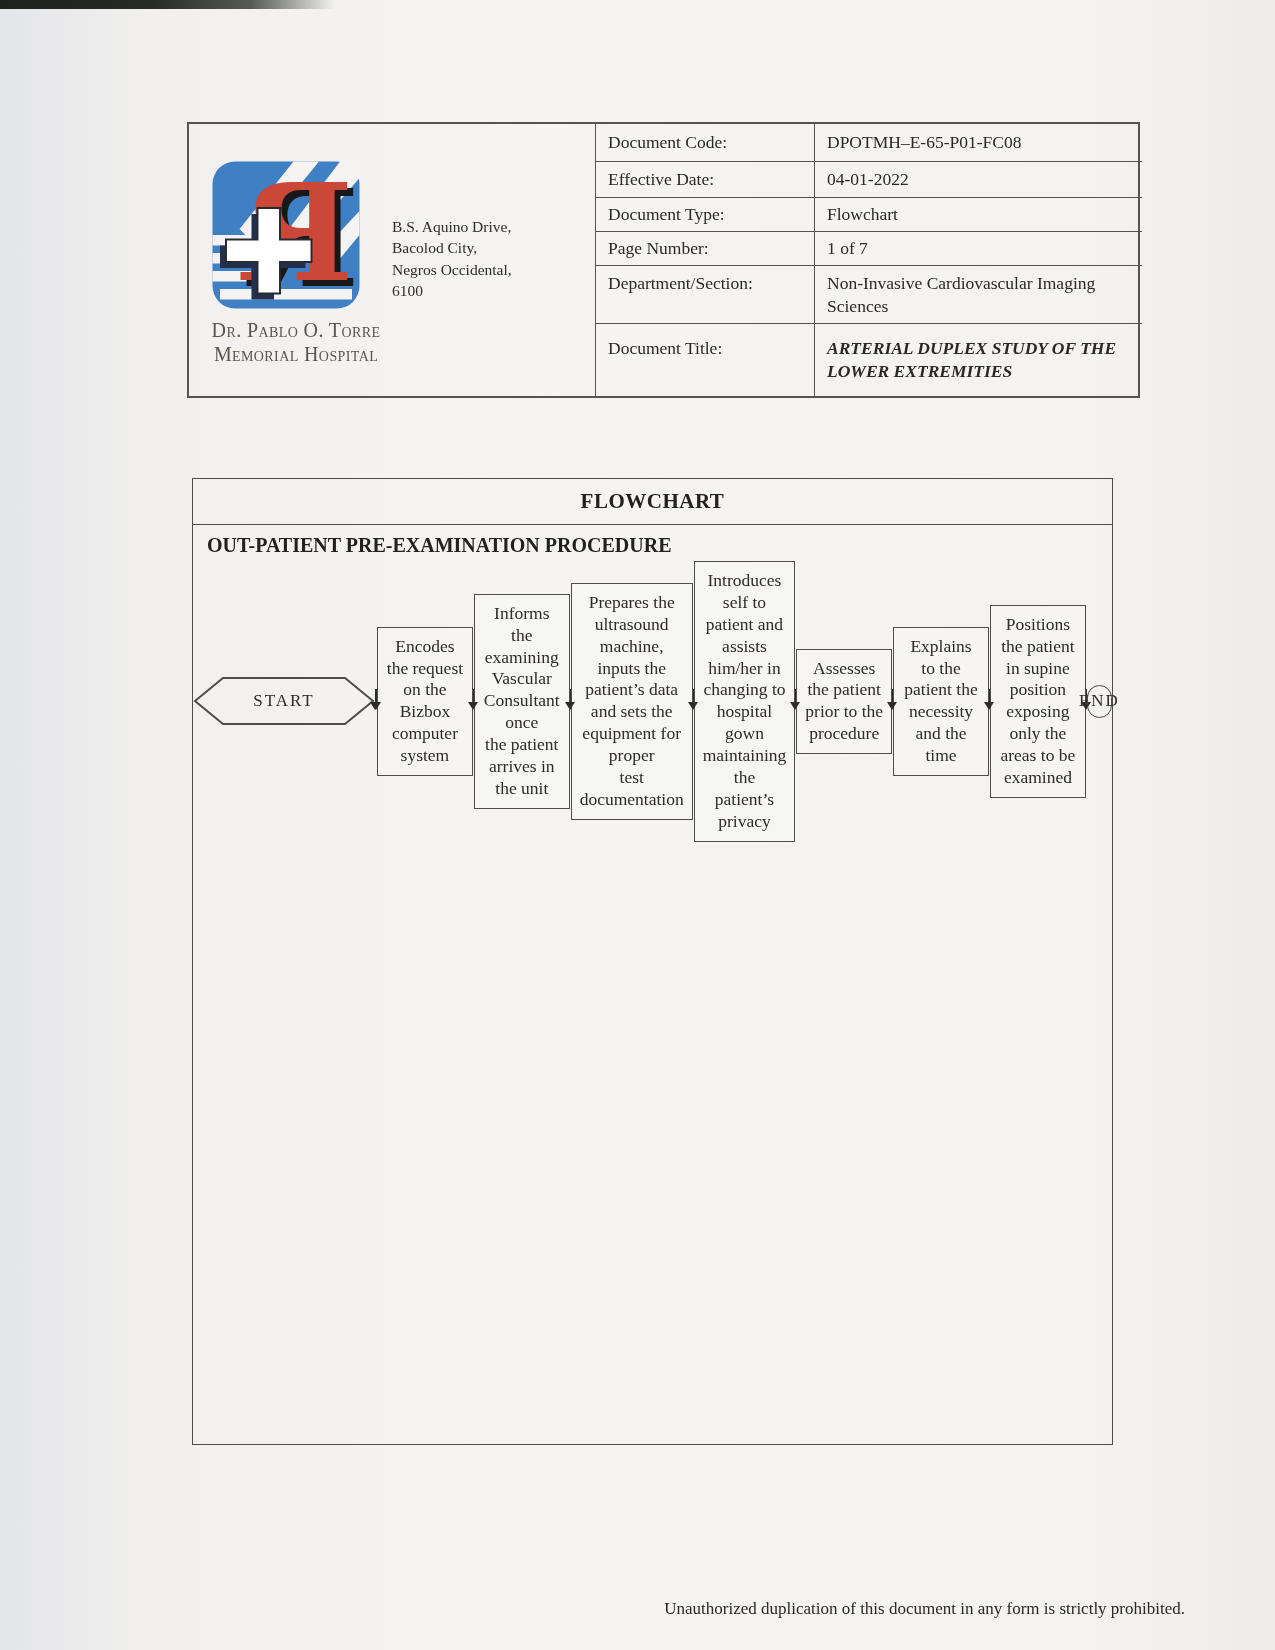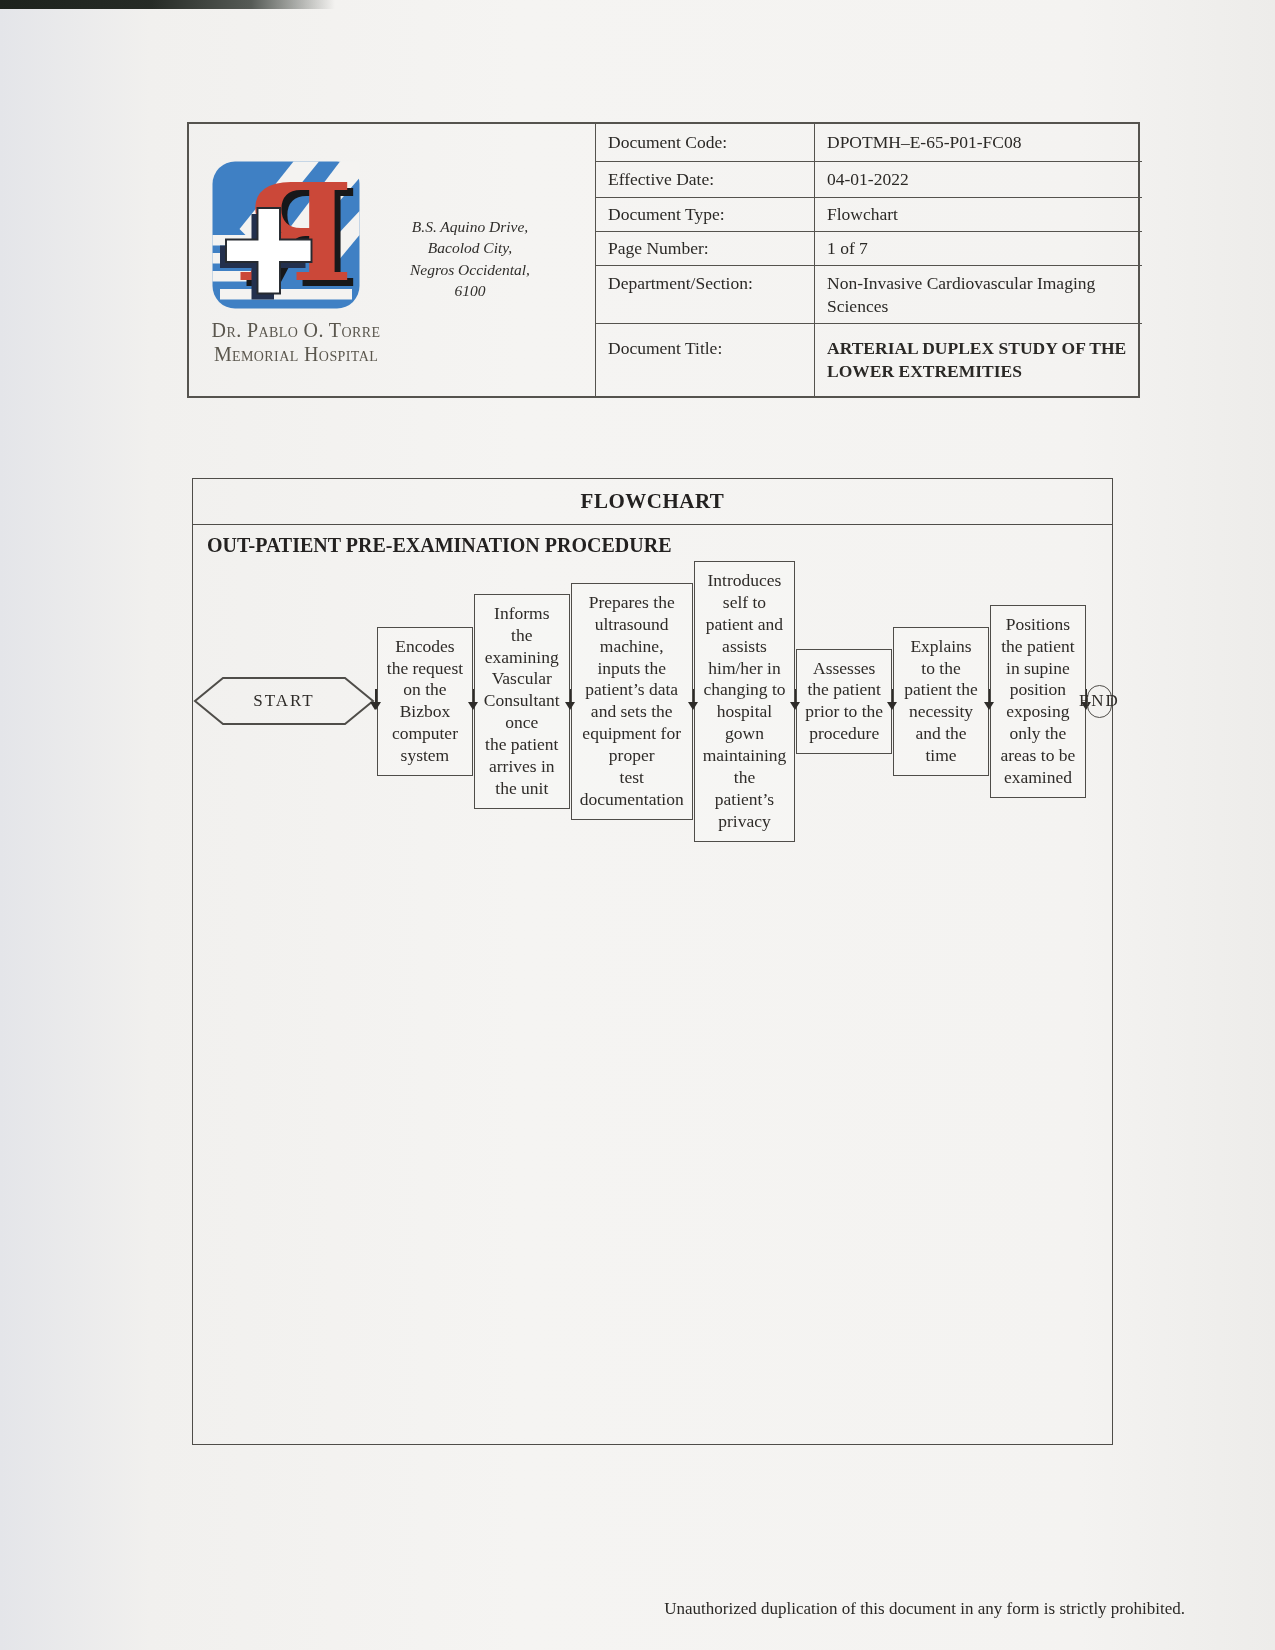--- a/index.html
+++ b/index.html
@@ -15,24 +15,24 @@
     display:grid;grid-template-columns:406px 219px 328px;
     grid-template-rows:38px 36px 34px 34px 58px 72px;
     border:2px solid #55534e;box-sizing:border-box;}
   .logo-cell{grid-column:1;grid-row:1/7;position:relative;}
   .hcell{border-left:1.6px solid #55534e;border-bottom:1.6px solid #55534e;
     display:flex;align-items:center;padding:0 10px 0 12px;font-size:17.5px;box-sizing:border-box;}
   .hcell.last{border-bottom:none;}
   .hcell.top{align-items:flex-start;}
   .hcell.top.r5{padding-top:6px;line-height:1.32;}
   .hcell.top.r6{padding-top:13px;line-height:1.3;}
-  .hval.title{font-weight:bold;}
+  .hval.title{font-weight:bold;font-style:italic;}
   .logo-svg{position:absolute;left:22px;top:36px;}
-  .address{position:absolute;left:203px;top:92px;width:156px;text-align:center;
-    font-size:15.5px;line-height:1.38;color:#2f2d2a;font-style:italic;}
+  .address{position:absolute;left:203px;top:92px;width:156px;
+    font-size:15.5px;line-height:1.38;color:#2f2d2a;}
   .address span{display:block;}
   .hosp-name{position:absolute;left:0px;top:194px;width:214px;text-align:center;
     font-variant:small-caps;font-size:20px;line-height:1.22;color:#5a564d;letter-spacing:.4px;}
   .hosp-name span{display:block;}
   
   .flow-box{position:absolute;left:192px;top:478px;width:921px;height:967px;
     border:1.8px solid #4f4d49;box-sizing:border-box;}
   .fc-title{height:45px;border-bottom:1.6px solid #4f4d49;display:flex;align-items:center;
     justify-content:center;font-weight:bold;font-size:21px;letter-spacing:.5px;color:#232120;}
   .fc-heading{padding:9px 0 0 14px;font-weight:bold;font-size:20px;color:#232120;}

